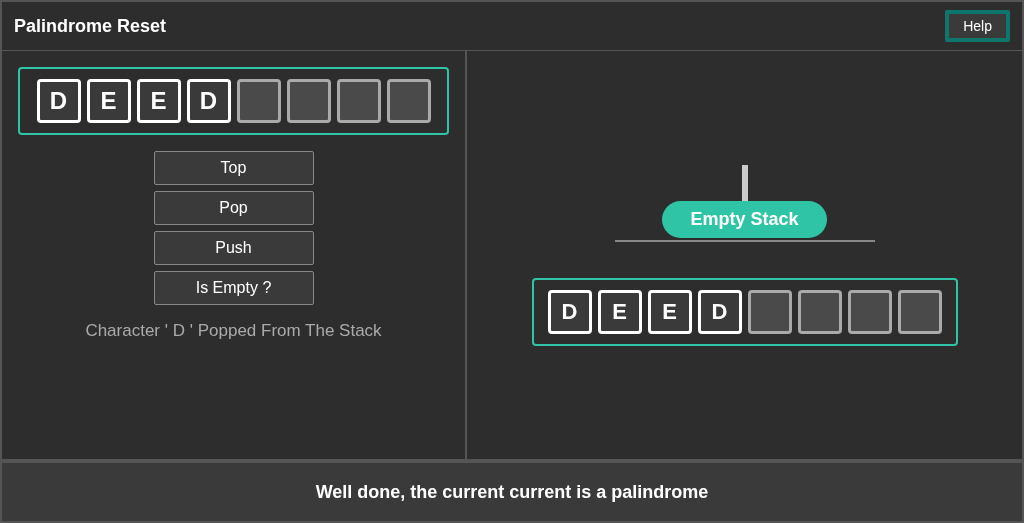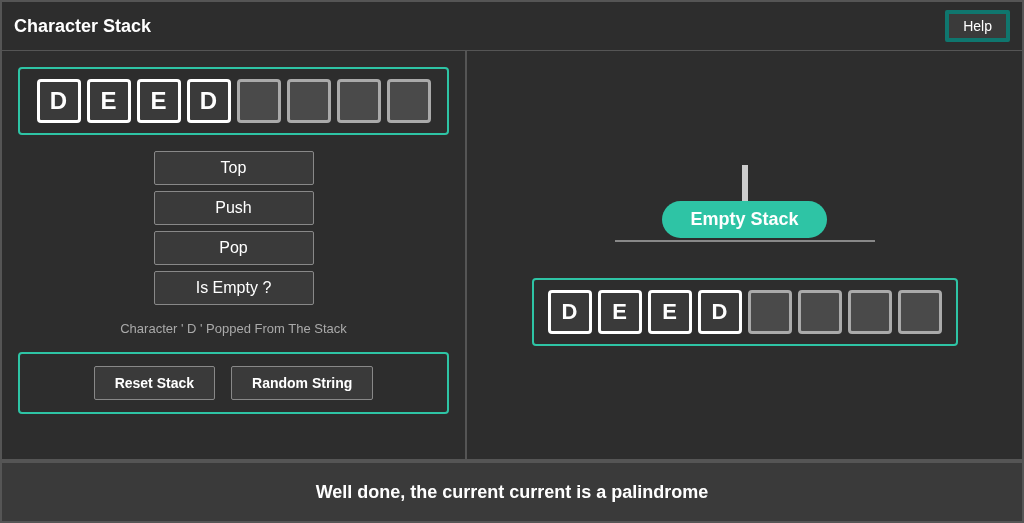--- a/index.html
+++ b/index.html
@@ -108,21 +108,21 @@
       padding: 7px 0;
       width: 160px;
       cursor: pointer;
       font-size: 16px;
       border-radius: 2px;
       text-align: center;
     }
 
     .status-text {
       color: #aaa;
-      font-size: 13px;
+      font-size: 17px;
       margin-top: 8px;
       text-align: center;
     }
 
     .bottom-buttons {
       display: flex;
       gap: 16px;
       margin-top: 8px;
       border: 2px solid #2ec4a5;
       padding: 12px 16px;
@@ -227,52 +227,48 @@
       align-items: center;
       justify-content: center;
     }
   </style>
 </head>
 <body>
 
 <div class="app-container">
 
   <div class="title-bar">
-    <span class="title-text">Character Stack</span>
+    <span class="title-text">Palindrome Reset</span>
     <button class="help-button">Help</button>
   </div>
 
   <div class="main-area">
 
     <div class="left-panel">
 
       <div class="string-display" id="left-chars">
       <div class="char-box">D</div>
           <div class="char-box">E</div>
           <div class="char-box">E</div>
           <div class="char-box">D</div>
           <div class="char-box empty"></div>
           <div class="char-box empty"></div>
           <div class="char-box empty"></div>
           <div class="char-box empty"></div>
         </div>
 
       <div class="btn-group">
         <button class="stack-btn">Top</button>
+        <button class="stack-btn">Pop</button>
         <button class="stack-btn">Push</button>
-        <button class="stack-btn">Pop</button>
         <button class="stack-btn">Is Empty ?</button>
       </div>
 
       <div class="status-text">Character ' D ' Popped From The Stack</div>
 
-      <div class="bottom-buttons">
-        <button class="action-btn">Reset Stack</button>
-        <button class="action-btn">Random String</button>
-      </div>
     </div>
 
     <div class="right-panel">
       <div class="stack-visual">
         <div class="stack-pointer"></div>
         <div class="empty-stack-label">Empty Stack</div>
         <div class="stack-divider"></div>
       </div>
       <div class="string-display-right" id="right-chars">
       <div class="char-box-sm">D</div>

